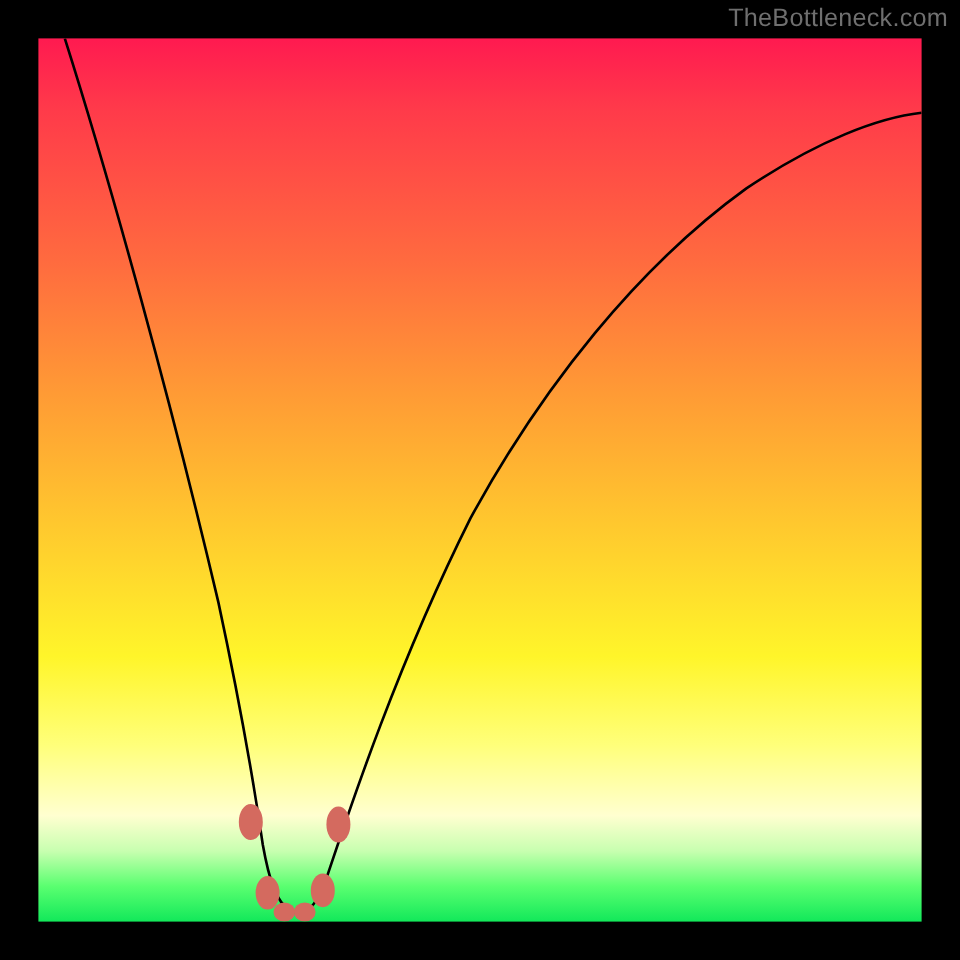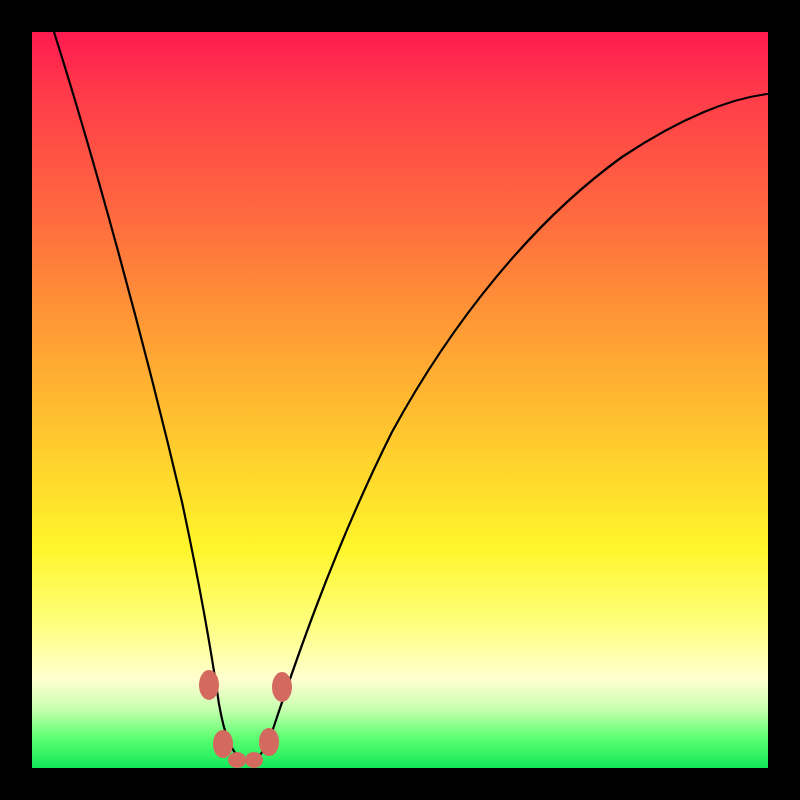--- a/index.html
+++ b/index.html
@@ -77,13 +77,14 @@
         <ellipse cx="191" cy="712" rx="10" ry="14"></ellipse>
         <ellipse cx="205" cy="728" rx="9" ry="8"></ellipse>
         <ellipse cx="222" cy="728" rx="9" ry="8"></ellipse>
         <ellipse cx="237" cy="710" rx="10" ry="14"></ellipse>
         <ellipse cx="250" cy="655" rx="10" ry="15"></ellipse>
       </g>
     </svg>
 
   </div>
 
+  <div class="watermark">TheBottleneck.com</div>
 </div>
 
 </body></html>

